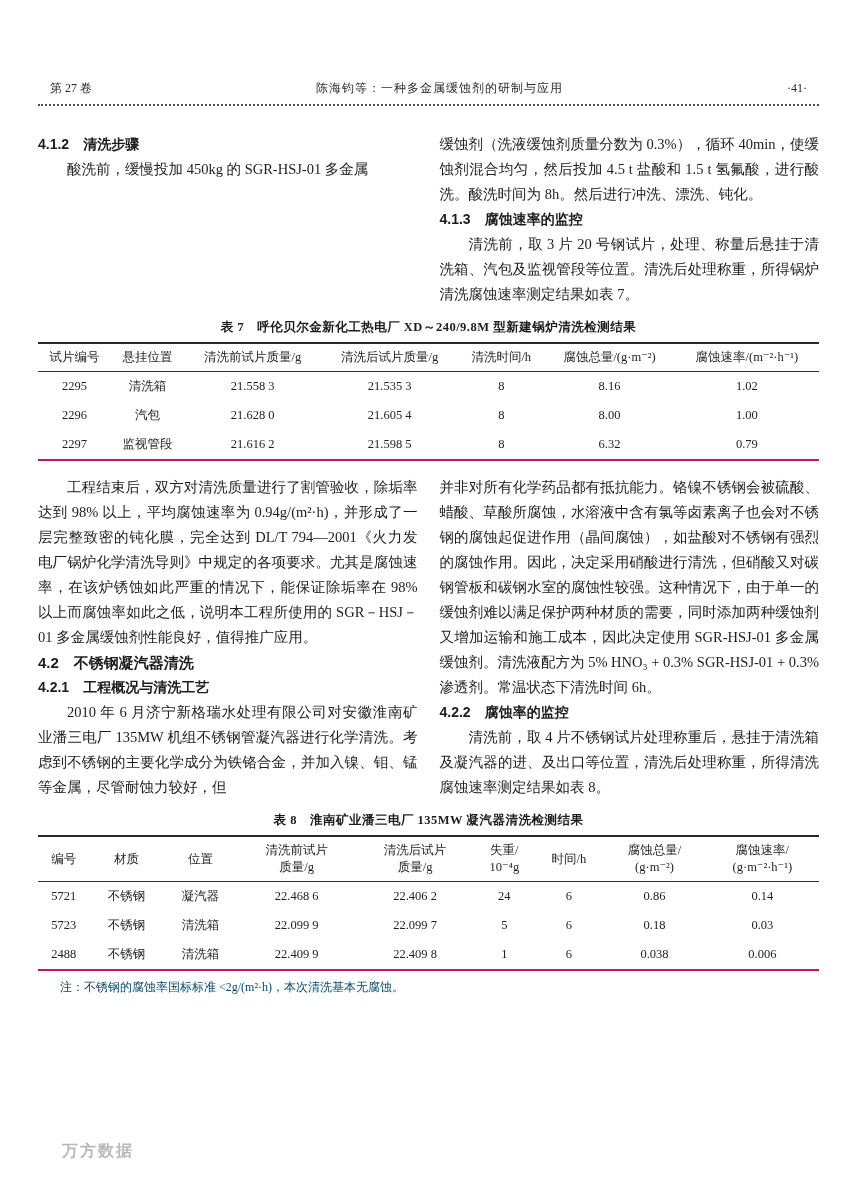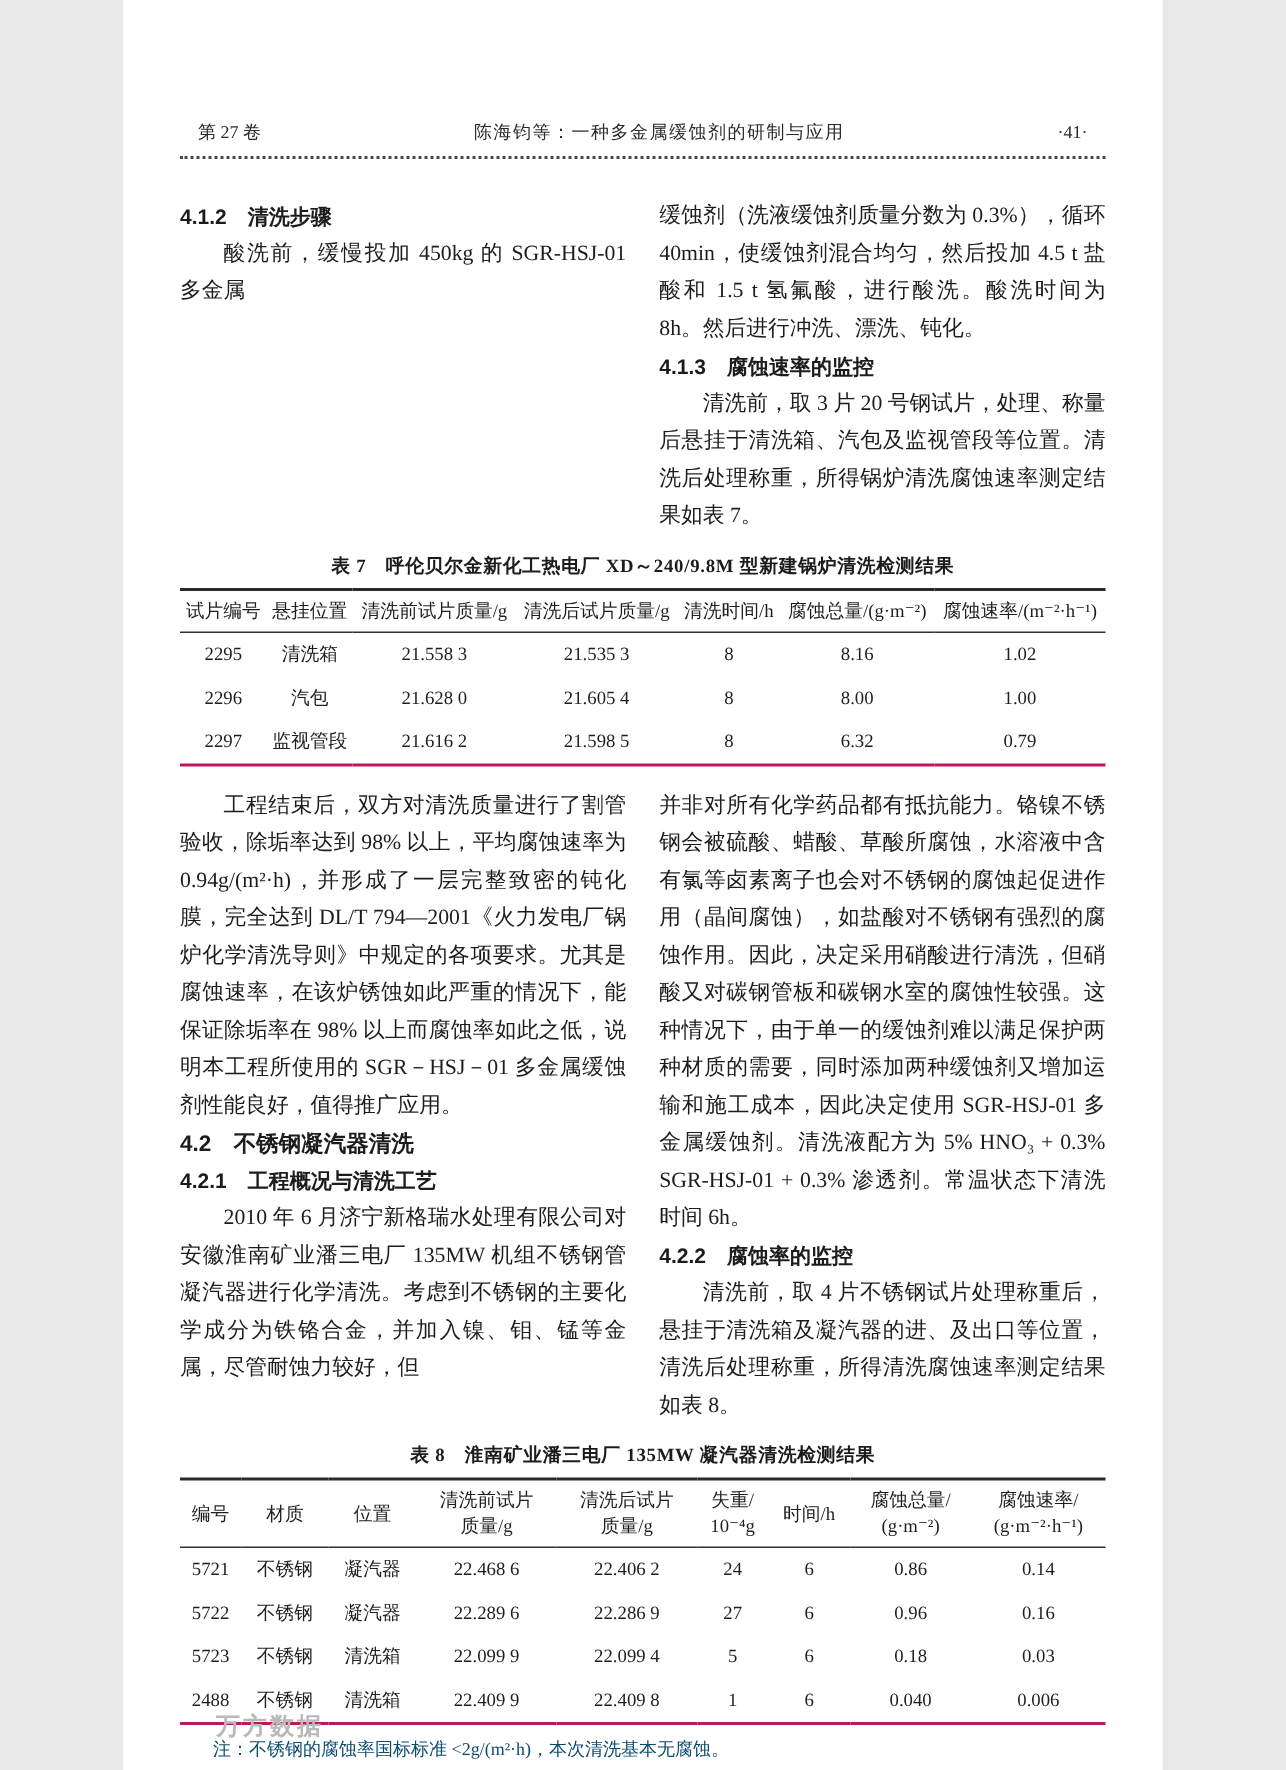--- a/index.html
+++ b/index.html
@@ -1,18 +1,18 @@
 <!DOCTYPE html>
 <html><head>
 <meta charset="utf-8">
 <style>
   html,body{margin:0;padding:0;background:#e8e8e8;}
   .page{
     position:relative;
-    width:693px;height:1180px;
+    width:857px;height:1180px;
     margin:0 auto;
     background:#ffffff;
     font-family:"Liberation Serif","DejaVu Serif",serif;
     color:#1c1c1c;
     overflow:hidden;
   }
   .inner{padding:80px 38px 0 38px;}
   
   .header{
     display:flex;justify-content:space-between;align-items:baseline;
@@ -163,50 +163,39 @@
             <td>不锈钢</td>
             <td>凝汽器</td>
             <td>22.468 6</td>
             <td>22.406 2</td>
             <td>24</td>
             <td>6</td>
             <td>0.86</td>
             <td>0.14</td>
           </tr>
           <tr>
-            <td>5722</td>
-            <td>不锈钢</td>
-            <td>凝汽器</td>
-            <td>22.289 6</td>
-            <td>22.286 9</td>
-            <td>27</td>
-            <td>6</td>
-            <td>0.96</td>
-            <td>0.16</td>
-          </tr>
-          <tr>
             <td>5723</td>
             <td>不锈钢</td>
             <td>清洗箱</td>
             <td>22.099 9</td>
-            <td>22.099 4</td>
+            <td>22.099 7</td>
             <td>5</td>
             <td>6</td>
             <td>0.18</td>
             <td>0.03</td>
           </tr>
           <tr>
             <td>2488</td>
             <td>不锈钢</td>
             <td>清洗箱</td>
             <td>22.409 9</td>
             <td>22.409 8</td>
             <td>1</td>
             <td>6</td>
-            <td>0.040</td>
+            <td>0.038</td>
             <td>0.006</td>
           </tr>
         </tbody>
       </table>
       <div class="note">注：不锈钢的腐蚀率国标标准 &lt;2g/(m²·h)，本次清洗基本无腐蚀。</div>
     </div>
 
   </div>
 
   <div class="watermark">万方数据</div>

